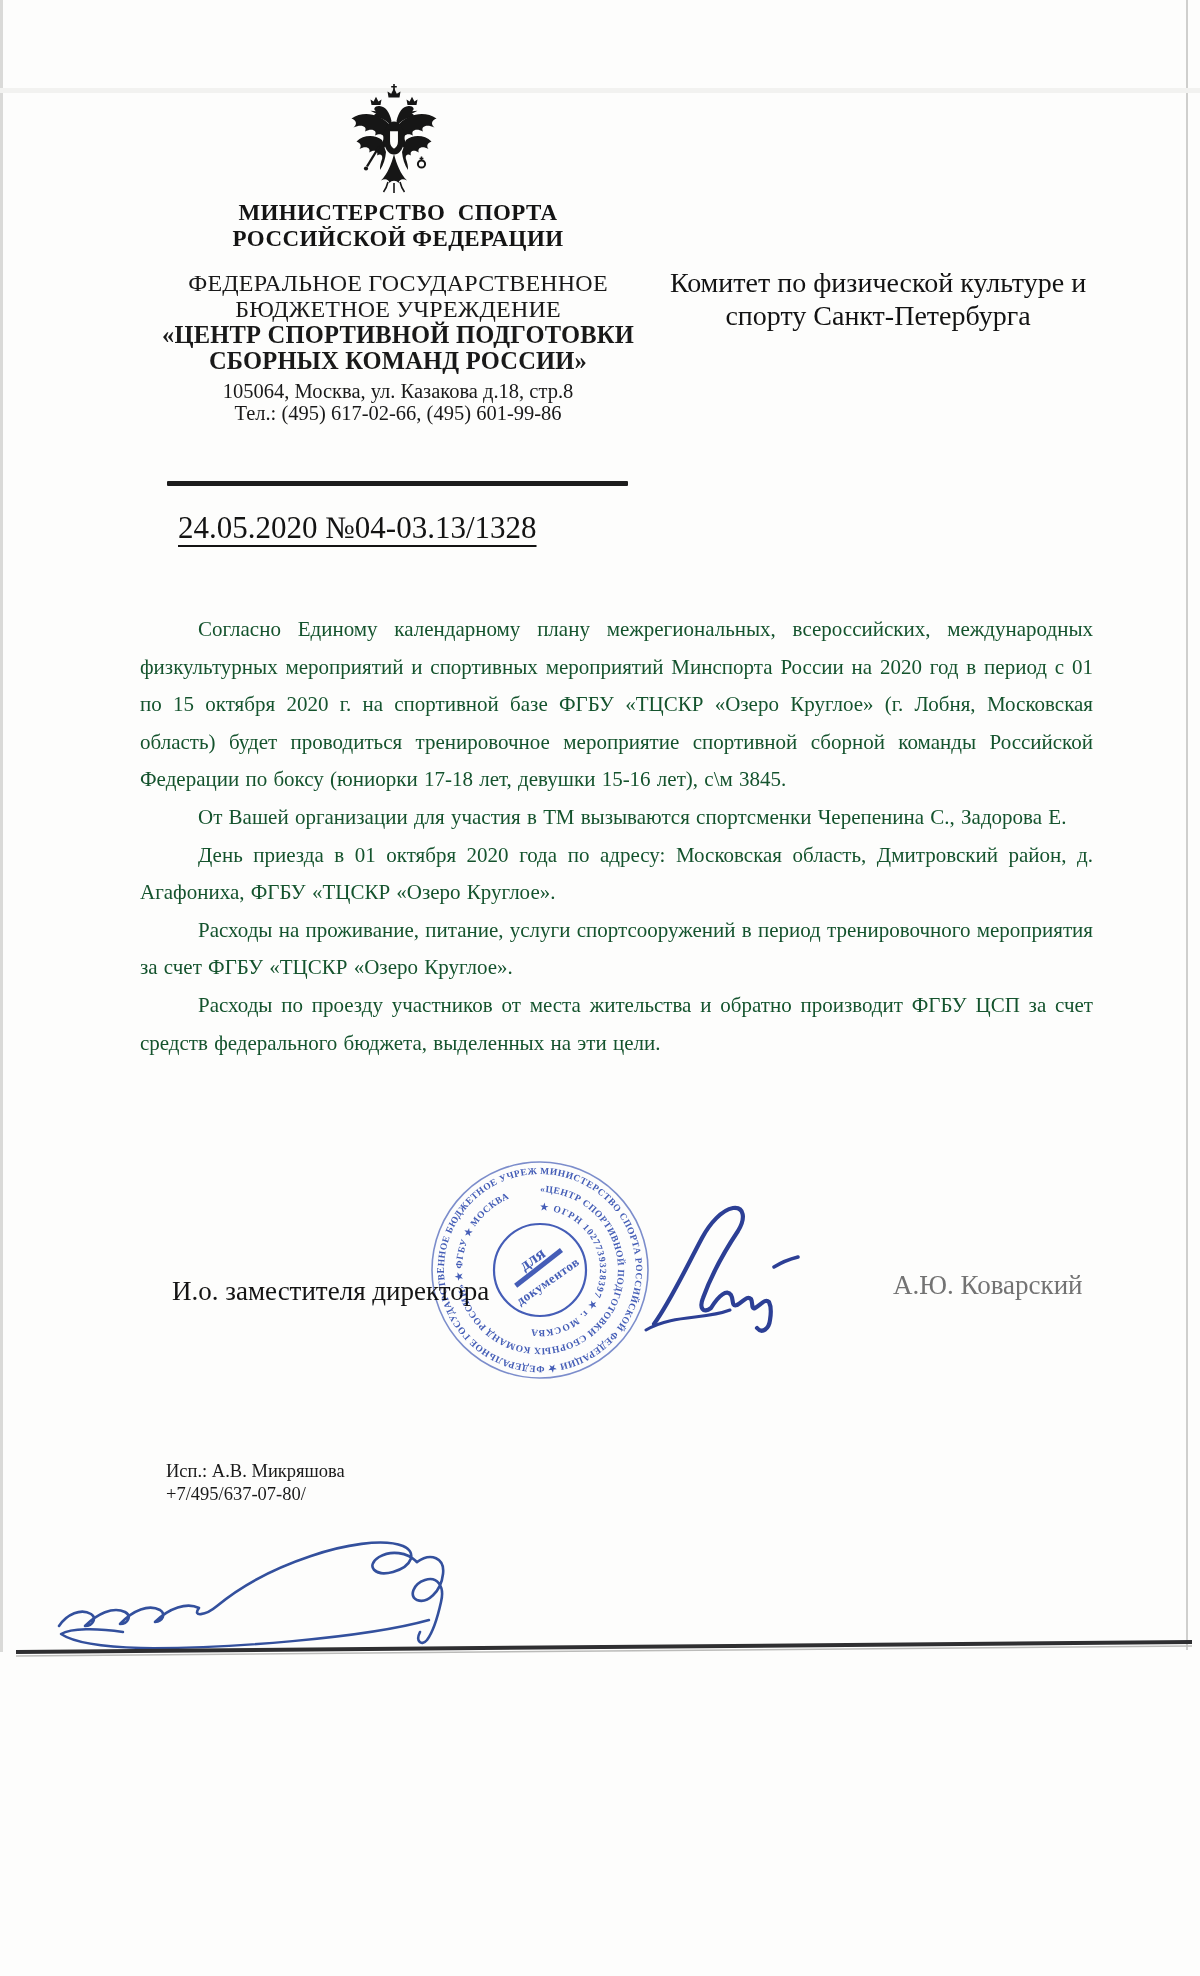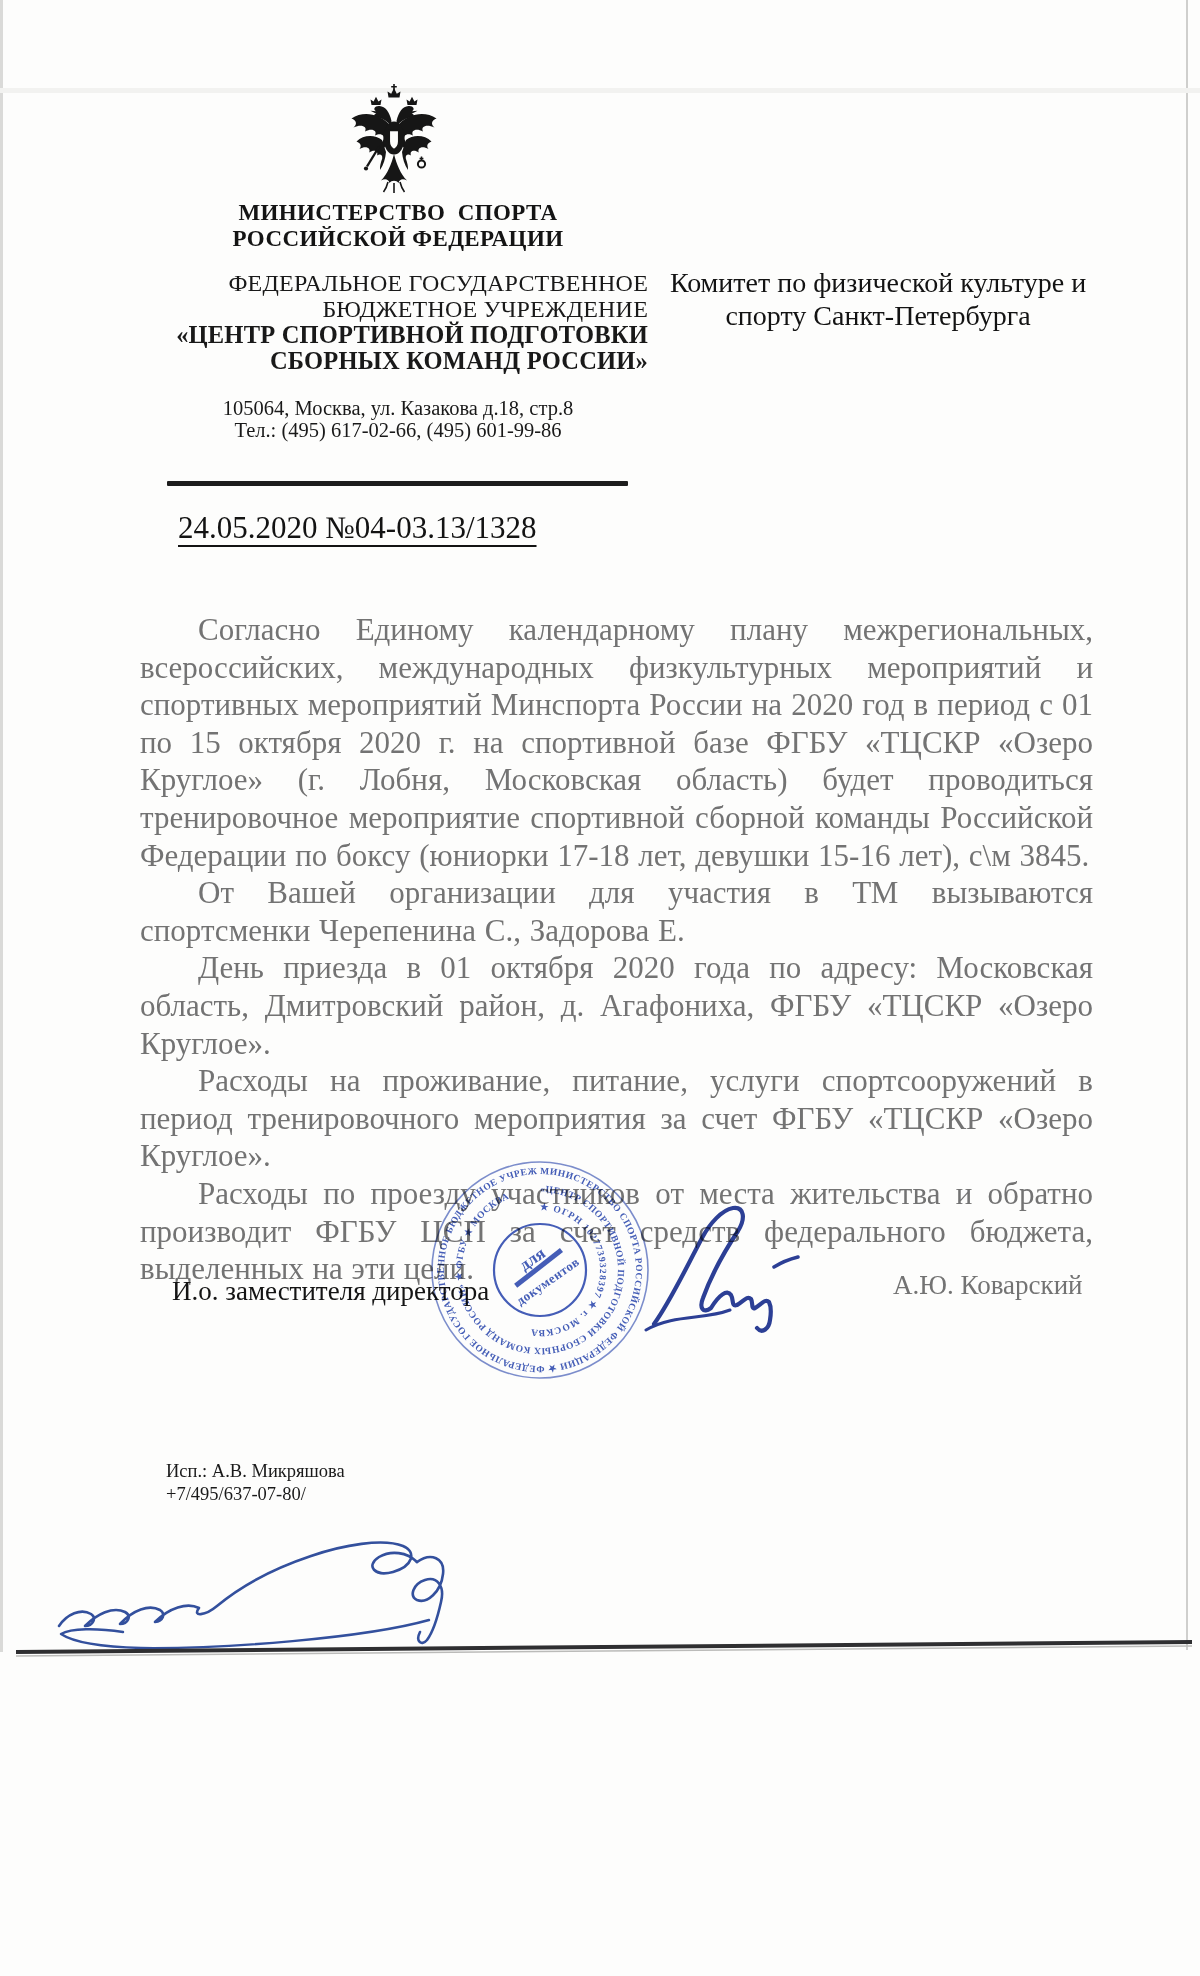--- a/index.html
+++ b/index.html
@@ -11,36 +11,36 @@
   }
   .edge-left{position:absolute;left:0;top:0;width:3px;height:1652px;background:#dadad8;}
   .edge-right{position:absolute;left:1186px;top:0;width:2px;height:1650px;background:#cfcfcd;}
   .scan-band{position:absolute;left:0;top:88px;width:1200px;height:5px;background:#f2f2f0;}
 
   .emblem{position:absolute;left:346px;top:82px;width:96px;height:114px;}
 
   .left-col{position:absolute;left:148px;top:200px;width:500px;text-align:center;}
   .ministry-line{font-weight:bold;font-size:23px;line-height:26px;letter-spacing:.4px;white-space:pre-wrap;color:#141414;}
   .org-block{margin-top:19px;}
-  .org-line{font-size:24px;line-height:25.5px;letter-spacing:.2px;text-align:right;}
+  .org-line{font-size:24px;line-height:25.5px;letter-spacing:.2px;}
   .org-line.bold{font-weight:bold;font-size:24.5px;}
-  .addr-block{margin-top:24px;}
+  .addr-block{margin-top:7px;}
   .addr-line{font-size:20.5px;line-height:22px;}
 
   .recipient{position:absolute;left:648px;top:266px;width:460px;text-align:center;
     font-size:28px;line-height:33px;color:#131313;}
 
   .rule{position:absolute;left:167px;top:481px;width:461px;height:5px;background:#1d1d1d;border-radius:1px;}
 
   .ref-number{position:absolute;left:178px;top:510px;font-size:31px;color:#131313;
     text-decoration:underline;text-decoration-thickness:2px;text-underline-offset:7px;}
 
   .letter-body{position:absolute;left:140px;top:611px;width:953px;}
-  .letter-body p{margin:0;font-size:31px;line-height:37.6px;text-align:justify;
-    text-indent:58px;color:#737373;word-spacing:1px;}
+  .letter-body p{margin:0;font-size:21px;line-height:37.6px;text-align:justify;
+    text-indent:58px;color:#14532d;word-spacing:1px;}
 
   .sig-title{position:absolute;left:172px;top:1276px;font-size:27px;color:#141414;}
   .sig-name{position:absolute;left:893px;top:1270px;font-size:27px;color:#737373;}
 
   .stamp{position:absolute;left:425px;top:1155px;width:230px;height:230px;
     mix-blend-mode:multiply;opacity:.95;}
   .sig-ink{position:absolute;left:628px;top:1190px;width:190px;height:155px;mix-blend-mode:multiply;}
 
   .executor{position:absolute;left:166px;top:1460px;font-size:18.5px;line-height:22.5px;color:#1a1a1a;}
 

